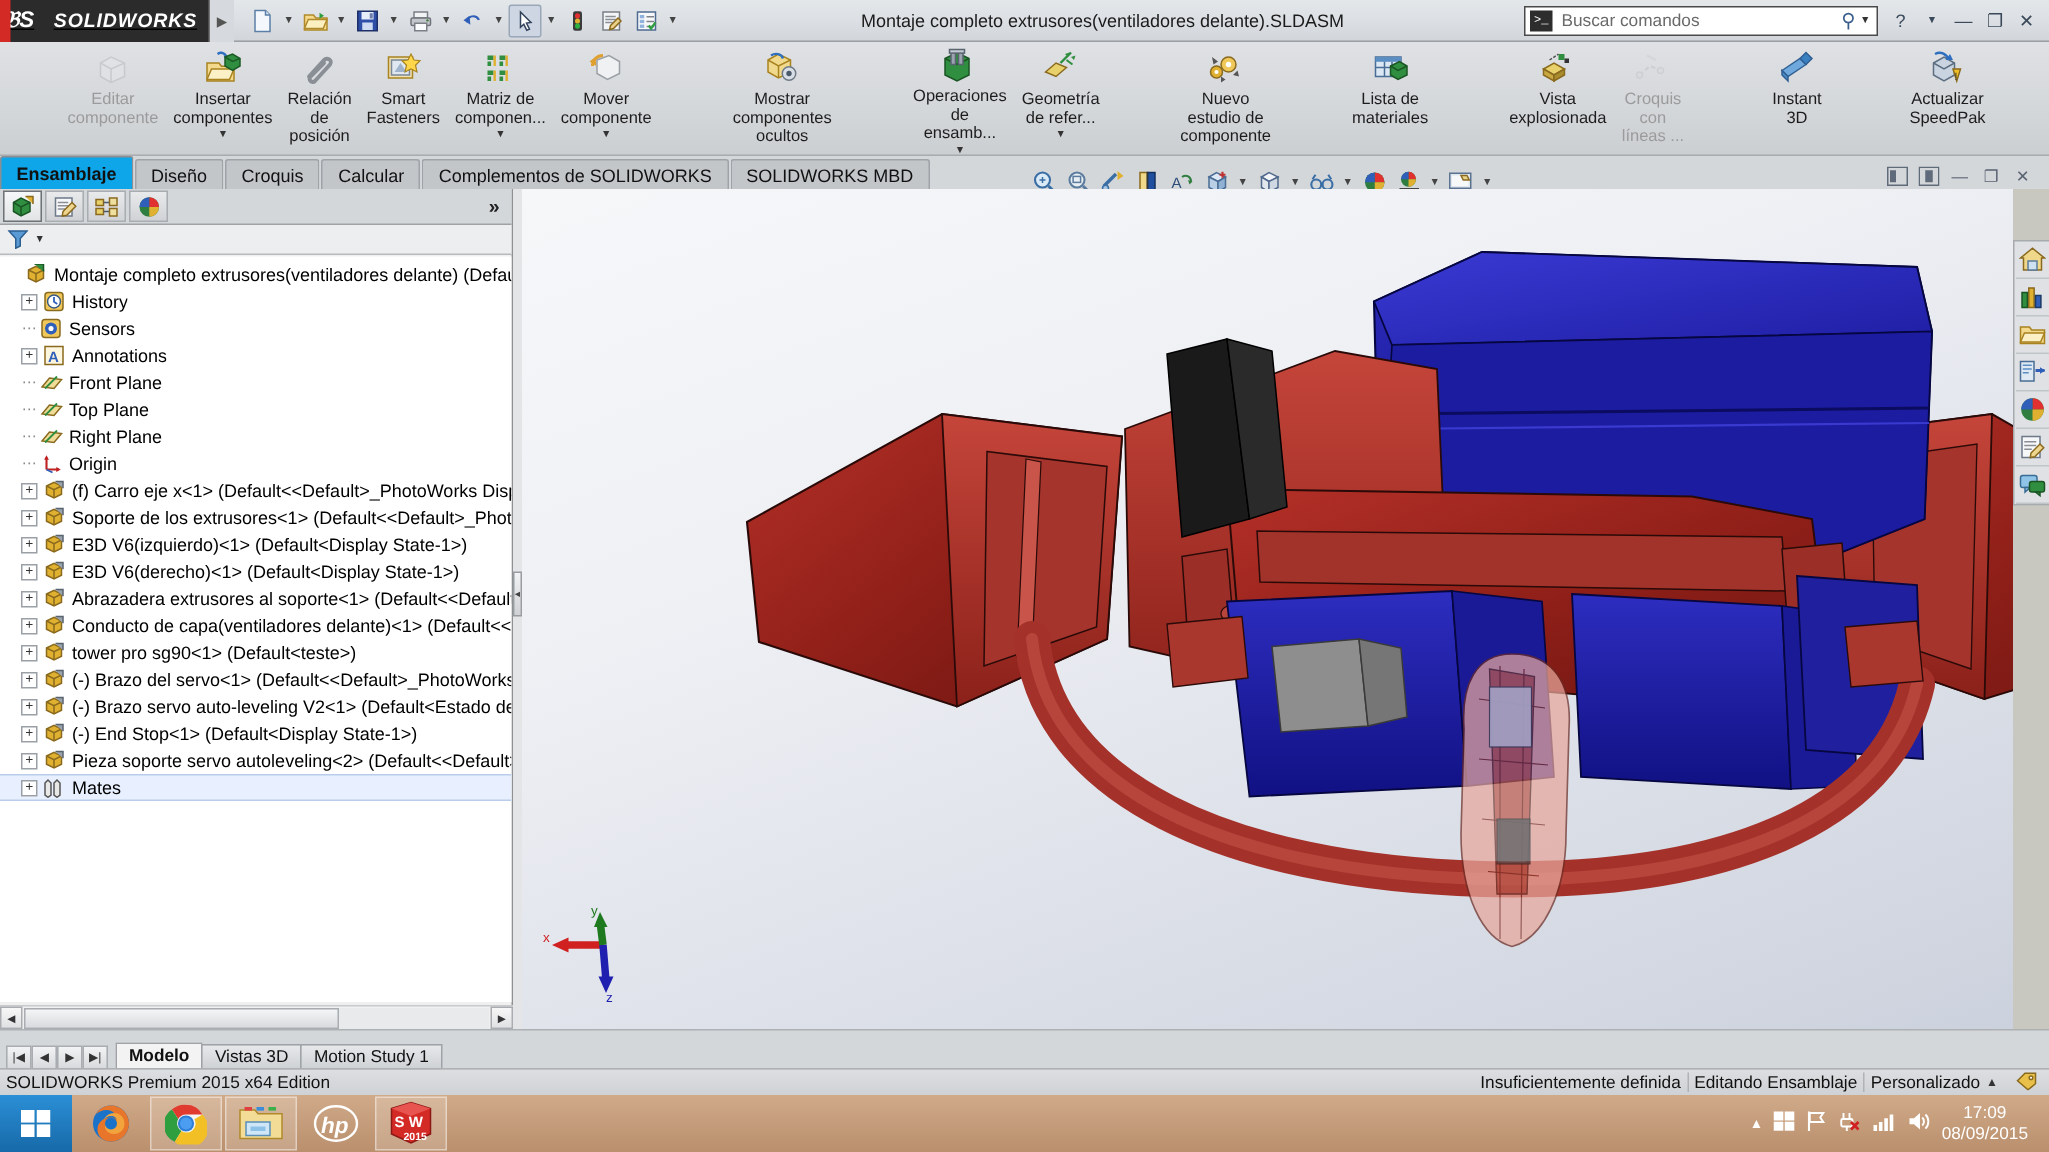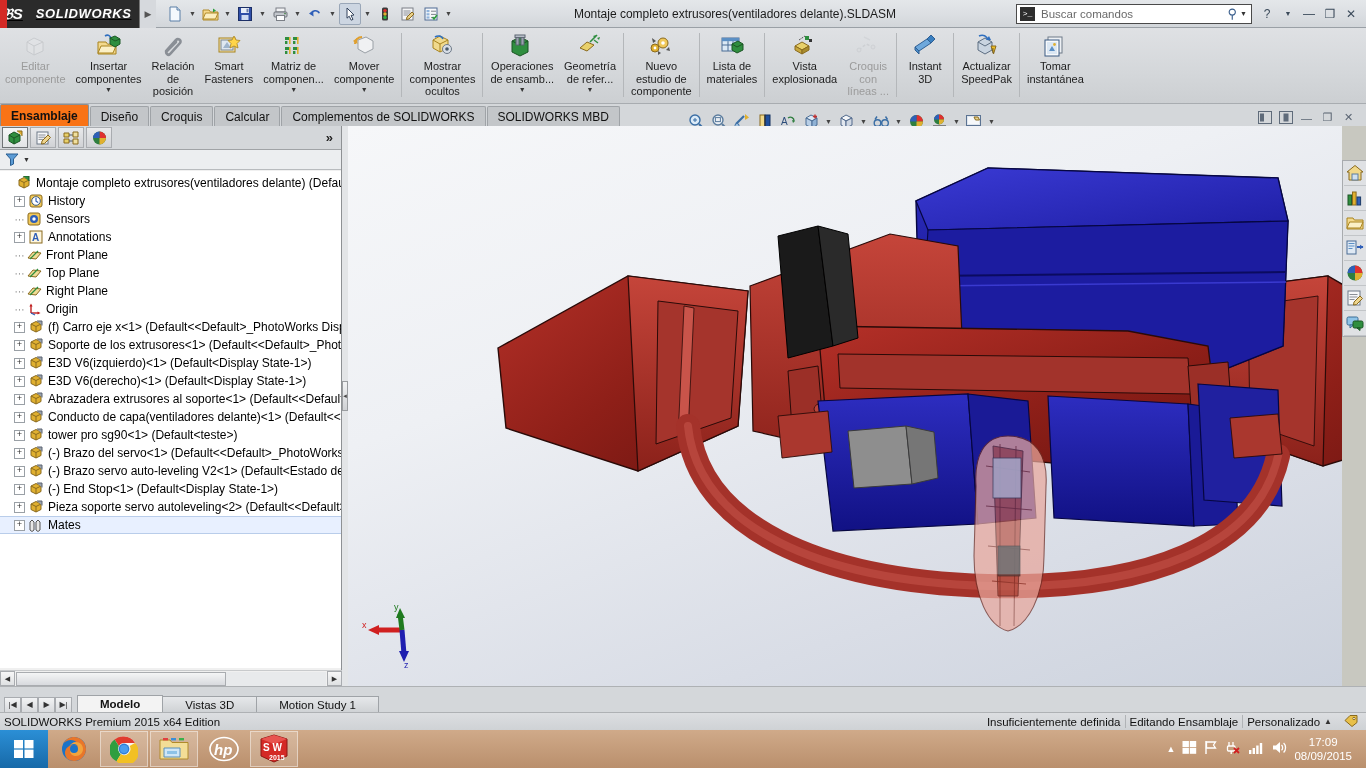--- a/index.html
+++ b/index.html
@@ -64,21 +64,21 @@
   .win-btns { display: flex; align-items: center; gap: 3px; padding-right: 6px; color:#3b4a5a; }
   .wbtn { width: 18px; height: 20px; display:flex; align-items:center; justify-content:center; font-size:12px; }
 
   
   .ribbon {
     position: absolute; left: 0; top: 28px; width: 1366px; height: 76px;
     background: linear-gradient(to bottom, #dfe1e4 0%, #d4d7da 60%, #cccfd2 100%);
     border-bottom: 1px solid #a8acb0;
     display: flex; align-items: flex-start;
   }
-  .rgroup { display: flex; align-items: stretch; height: 76px; }
+  .rgroup { display: flex; align-items: stretch; height: 76px; padding-left: 40px; }
   .rbtn {
     display: flex; flex-direction: column; align-items: center;
     padding: 4px 5px 0 5px; min-width: 52px; cursor: default;
     text-align: center;
   }
   .rbtn .ico { height: 26px; display:flex; align-items:flex-end; justify-content:center; }
   .rbtn .lbl {
     font-size: 11px; color: #1d1d1d; line-height: 12.5px; margin-top: 2px;
     max-width: 78px;
   }
@@ -90,21 +90,21 @@
   .tabrow {
     position: absolute; left: 0; top: 104px; width: 1366px; height: 22px;
     background: #d4d7da; display: flex; align-items: flex-end;
   }
   .ctab {
     height: 20px; padding: 0 10px; display: flex; align-items: center;
     font-size: 12px; color: #111; background: #c3c6c9;
     border: 1px solid #9fa3a7; border-bottom: none; margin-right: 1px;
     border-radius: 2px 2px 0 0;
   }
-  .ctab.active { background: #f97316; font-weight: bold; height: 22px; border-color:#8b8f93; }
+  .ctab.active { background: #0ea5e9; font-weight: bold; height: 22px; border-color:#8b8f93; }
 
   
   .hud {
     position: absolute; left: 686px; top: 108px; height: 26px;
     display: flex; align-items: center; gap: 3px;
   }
   .hbtn { width: 20px; height: 20px; display:flex; align-items:center; justify-content:center; }
   .hcaret { width: 9px; height: 20px; display:flex; align-items:center; justify-content:center;
     color:#444; font-size:7px; }
   .winctl {
@@ -196,21 +196,21 @@
   }
   .hscroll-bottom {
     position:absolute; left:0; top:0; width:348px; height:14px;
     display:flex; align-items:center;
   }
   .navbtns { display:flex; align-items:center; margin-left: 4px; margin-top: 10px; }
   .navb { width:17px; height:16px; background: linear-gradient(to bottom,#f2f3f4,#d8dadd);
     border:1px solid #a9acb0; display:flex; align-items:center; justify-content:center;
     font-size:8px; color:#333; }
   .mtab {
-    height: 17px; padding: 0 22px; display:flex; align-items:center; font-size:11.5px;
+    height: 17px; padding: 0 8px; display:flex; align-items:center; font-size:11.5px;
     background: linear-gradient(to bottom,#e6e8ea,#cfd2d5); border:1px solid #9fa3a7;
     margin-left:-1px; margin-top: 9px; color:#111;
   }
   .mtab.active { background:#f3f3f3; font-weight:bold; height:18px; }
 
   
   .statusbar {
     position: absolute; left: 0; top: 712px; width: 1366px; height: 18px;
     background: linear-gradient(to bottom,#dcdee1,#cfd2d5); border-top:1px solid #aeb1b4;
     display:flex; align-items:center; font-size: 11.5px; color:#111;

